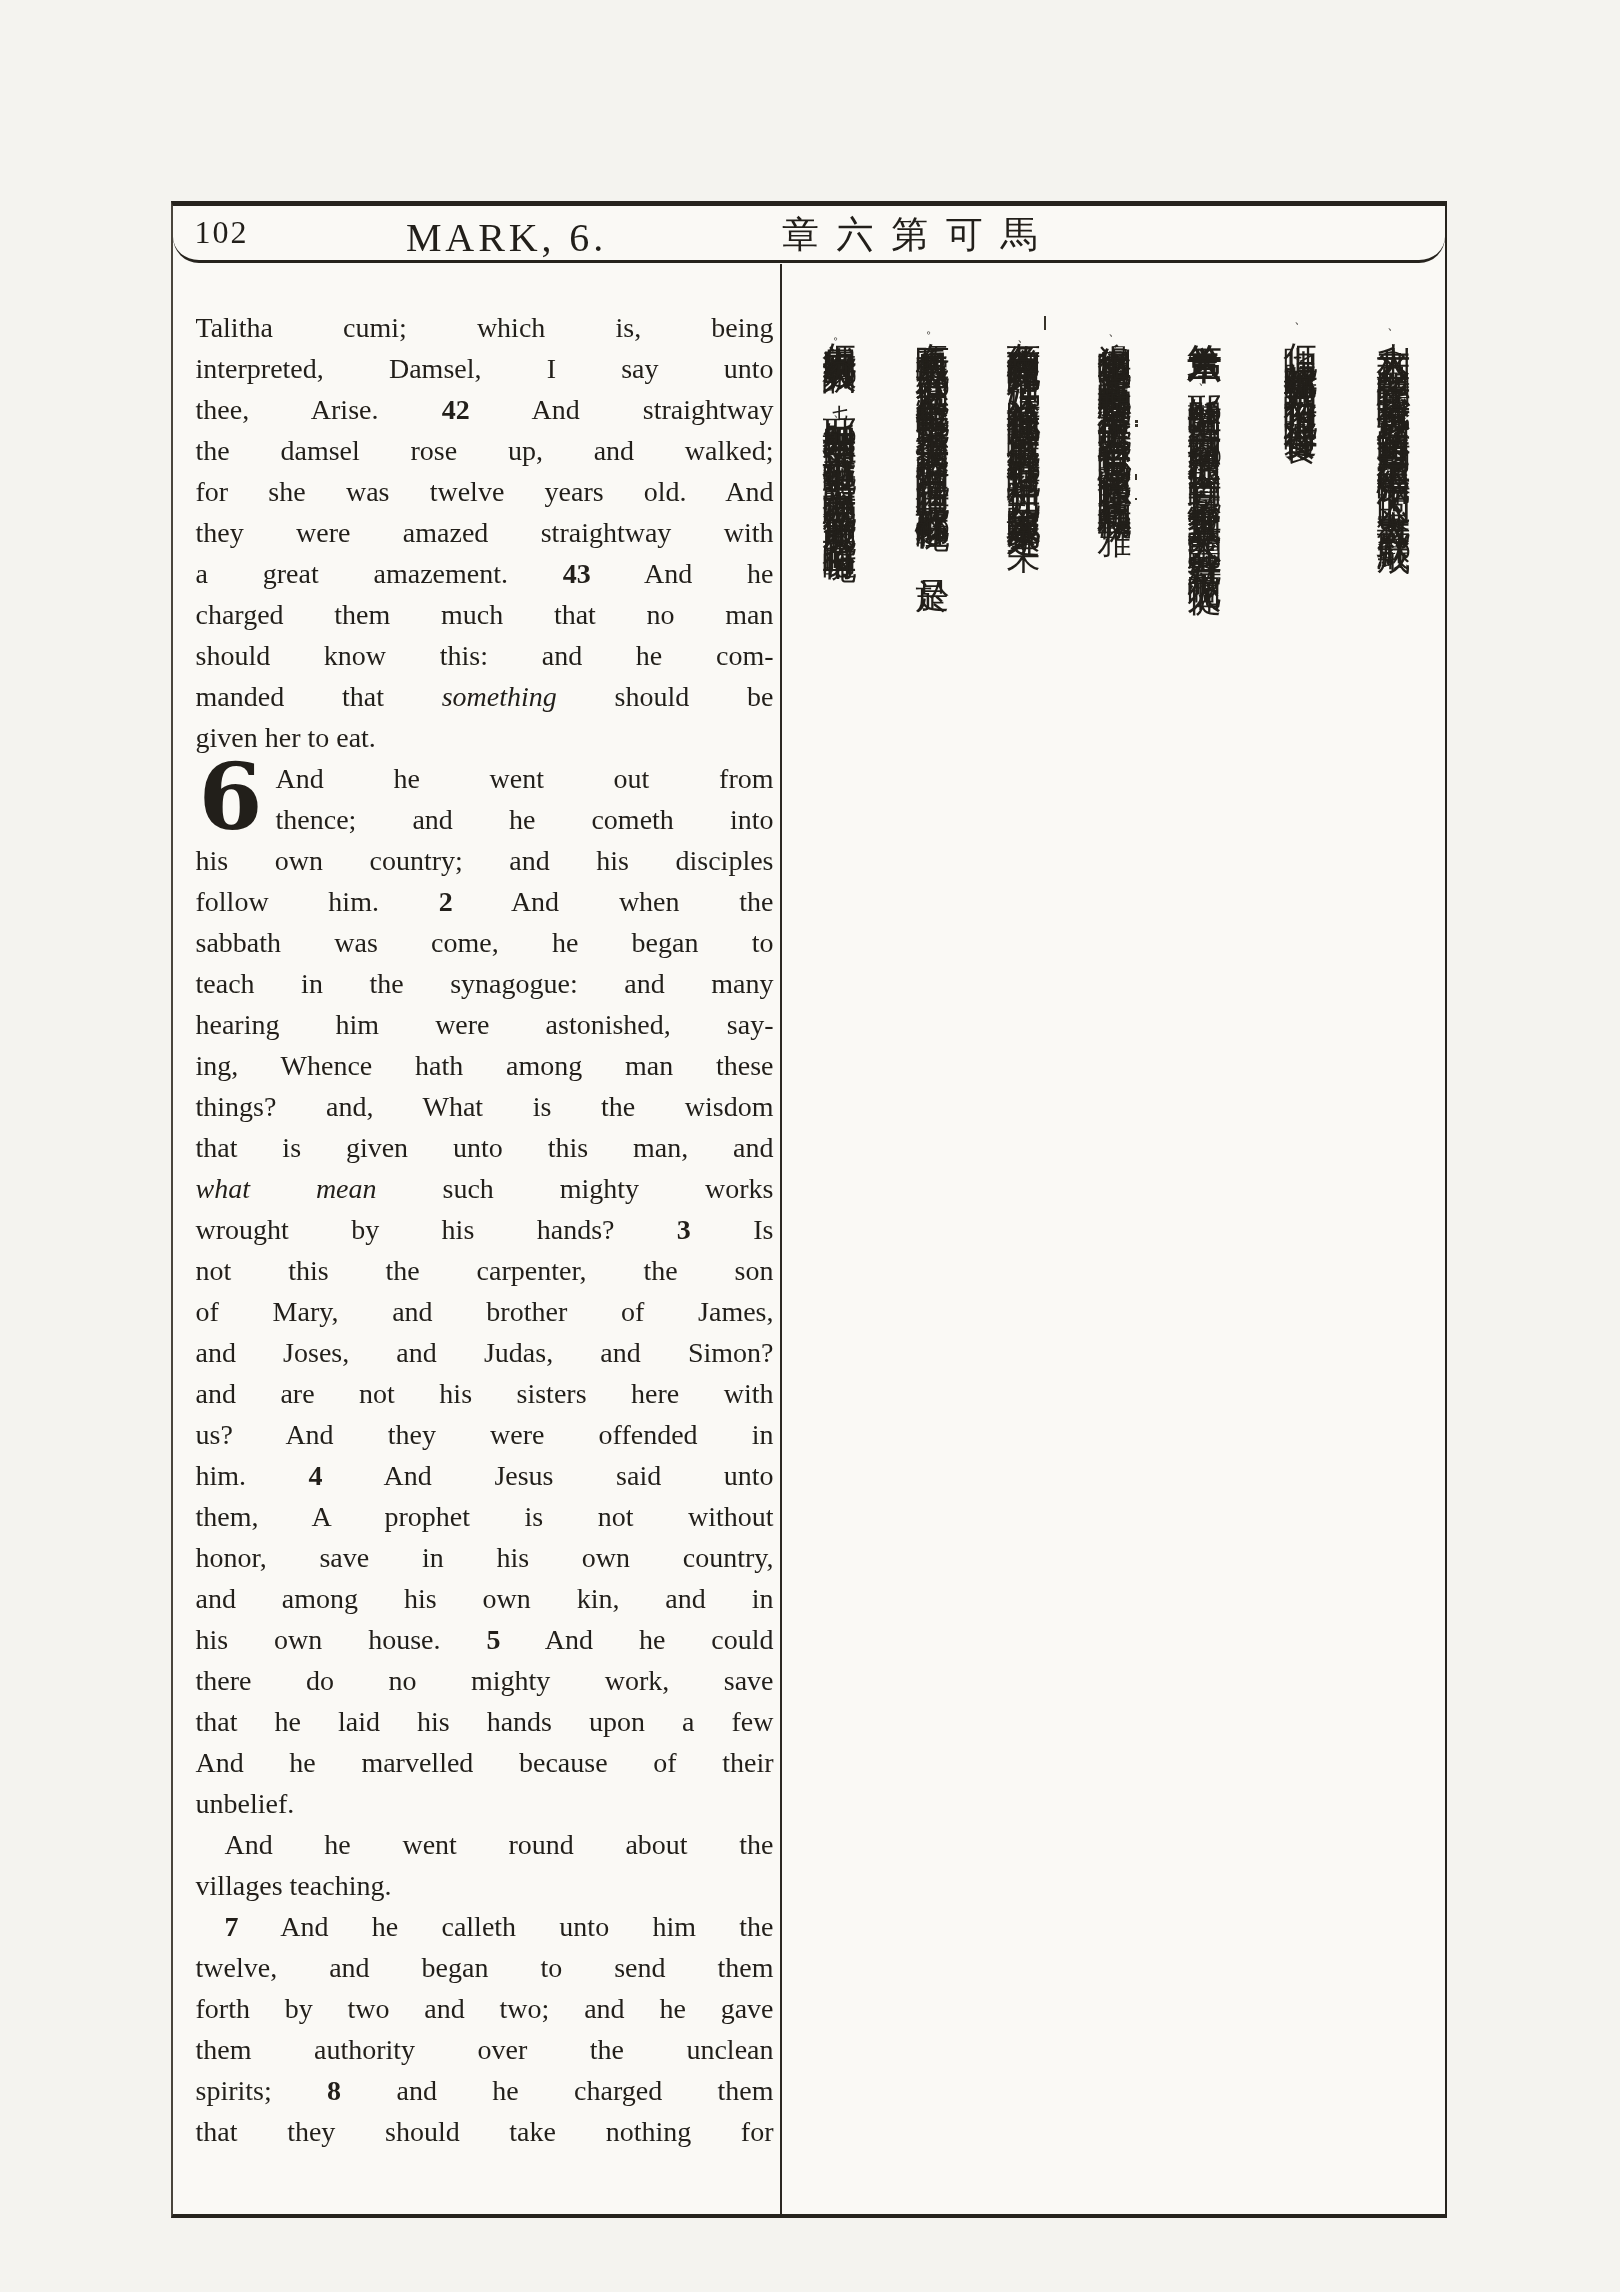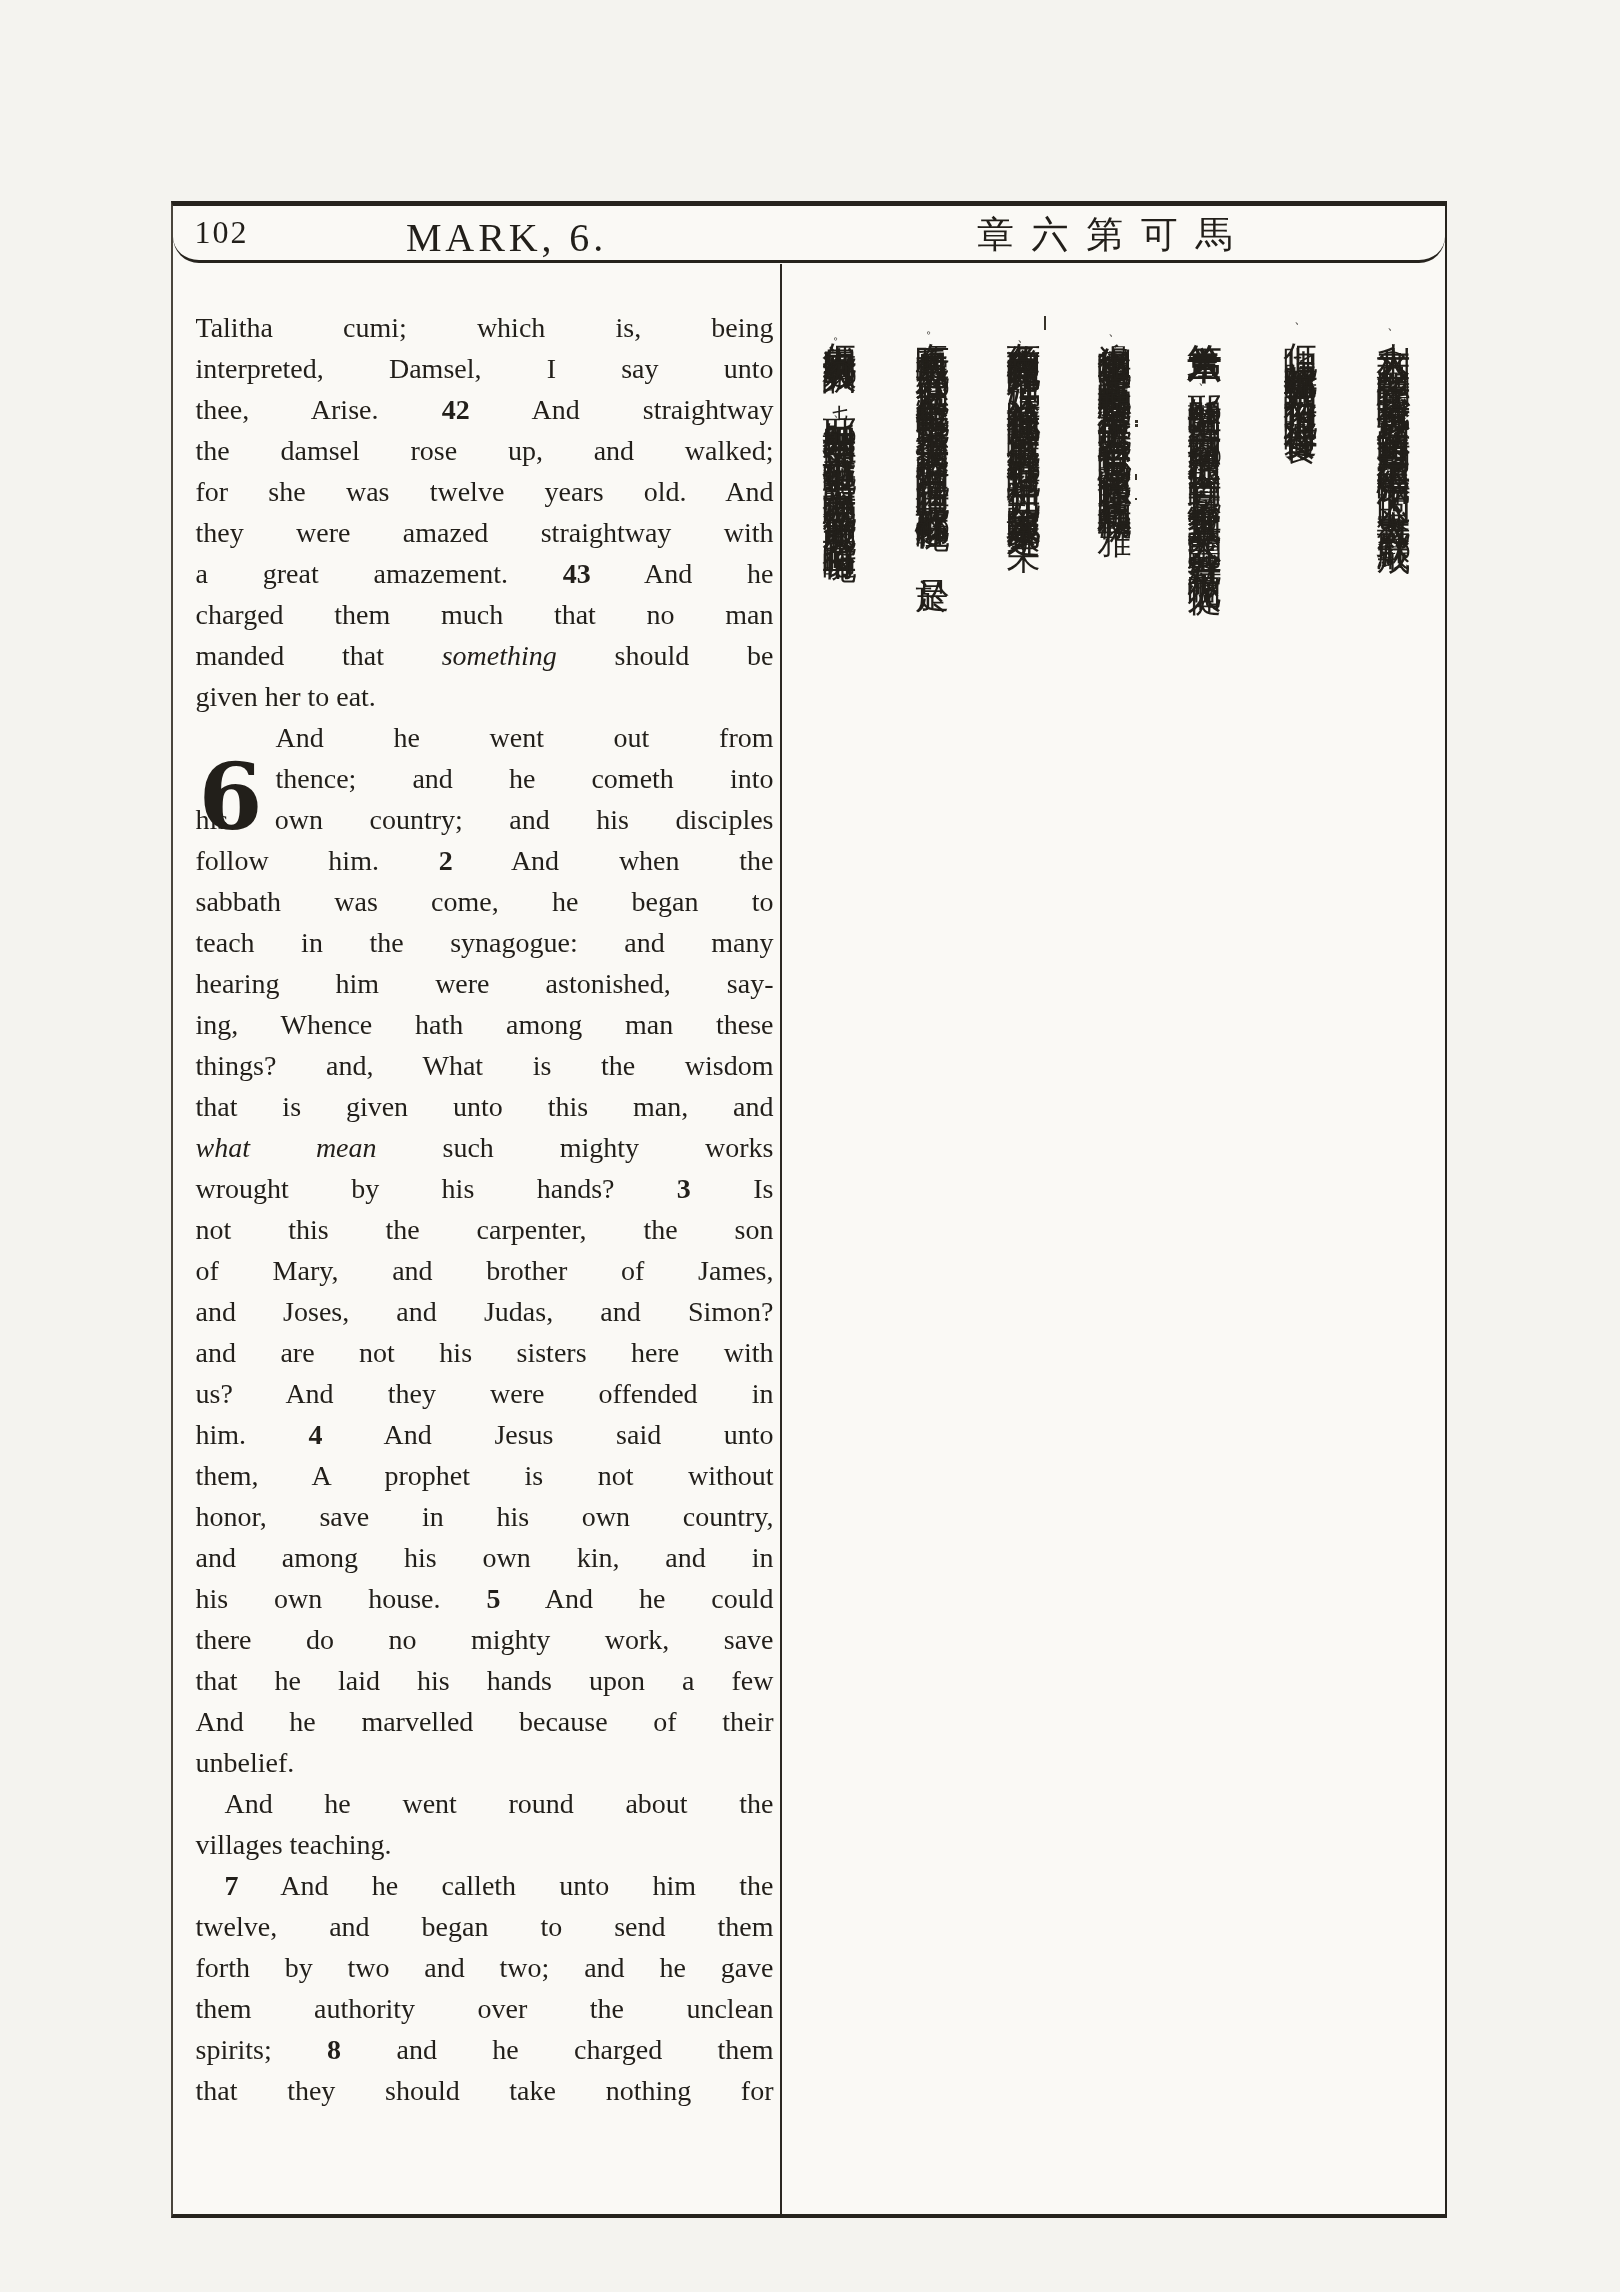--- a/index.html
+++ b/index.html
@@ -25,21 +25,21 @@
     border-radius:26px;
   }
   .pg-num{
     position:absolute;left:21.6px;top:7.8px;font-size:32px;letter-spacing:2px;
   }
   .title-en{
     position:absolute;left:59px;top:7.8px;width:549px;text-align:center;
     font-size:40px;letter-spacing:3.9px;
   }
   .title-zh{
-    position:absolute;left:609px;right:0;top:3.9px;text-align:center;
+    position:absolute;left:609px;right:0;top:3.9px;text-align:left;
     font-size:37px;letter-spacing:17.6px;
     font-family:"DejaVu Serif", serif;
   }
   .pg-body{position:absolute;top:58px;left:0;right:0;bottom:0;}
   .divider{
     position:absolute;left:607px;top:0;bottom:0;width:2px;background:#2c2822;
   }
   
   .eng{
     position:absolute;left:22.5px;top:43px;width:578px;
@@ -92,20 +92,21 @@
 
     <div class="eng" id="eng">
         <div class="eline"><span>Talitha cumi; which is, being</span></div>
         <div class="eline"><span>interpreted, Damsel, I say unto</span></div>
         <div class="eline"><span>thee, Arise. </span><b>42</b><span> And straightway</span></div>
         <div class="eline"><span>the damsel rose up, and walked;</span></div>
         <div class="eline"><span>for she was twelve years old. And</span></div>
         <div class="eline"><span>they were amazed straightway with</span></div>
         <div class="eline"><span>a great amazement. </span><b>43</b><span> And he</span></div>
         <div class="eline"><span>charged them much that no man</span></div>
+        <div class="eline"><span>should know this: and he com-</span></div>
         <div class="eline"><span>manded that </span><i>something</i><span> should be</span></div>
         <div class="eline end"><span>given her to eat.</span></div>
         <div class="eline dc"><span>And he went out from</span></div>
         <div class="eline dc"><span>thence; and he cometh into</span></div>
         <div class="eline"><span>his own country; and his disciples</span></div>
         <div class="eline"><span>follow him. </span><b>2</b><span> And when the</span></div>
         <div class="eline"><span>sabbath was come, he began to</span></div>
         <div class="eline"><span>teach in the synagogue: and many</span></div>
         <div class="eline"><span>hearing him were astonished, say-</span></div>
         <div class="eline"><span>ing, Whence hath among man these</span></div>

